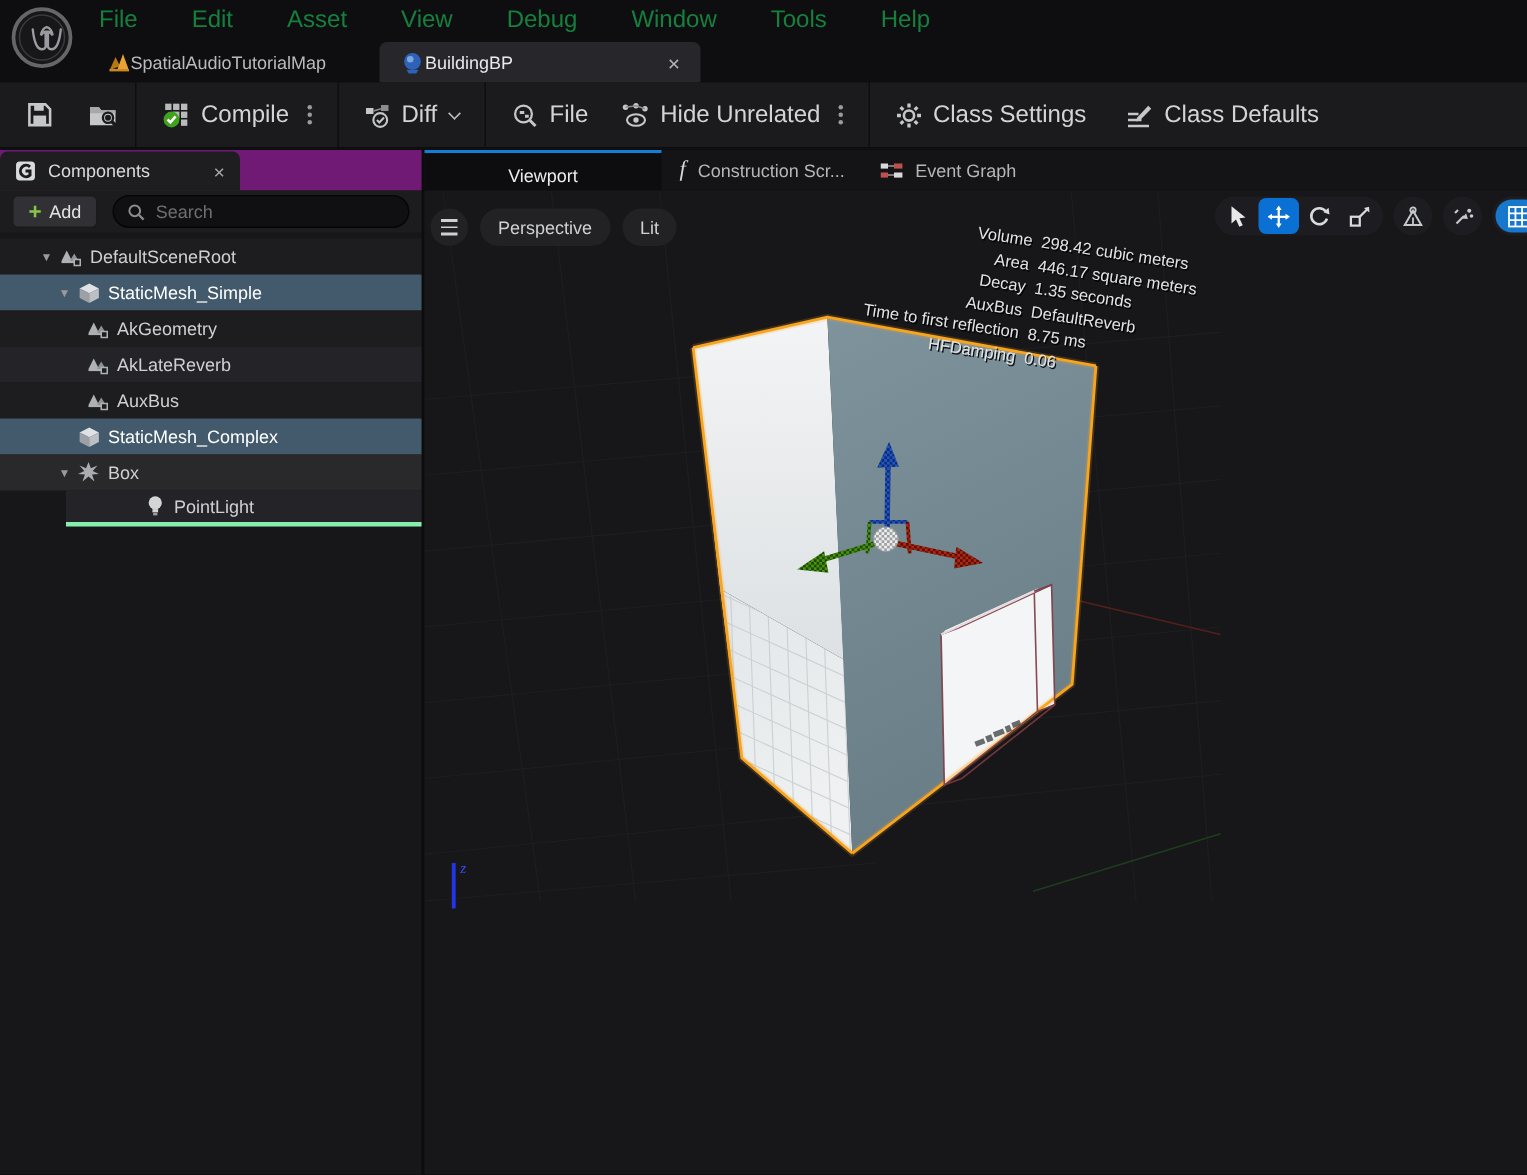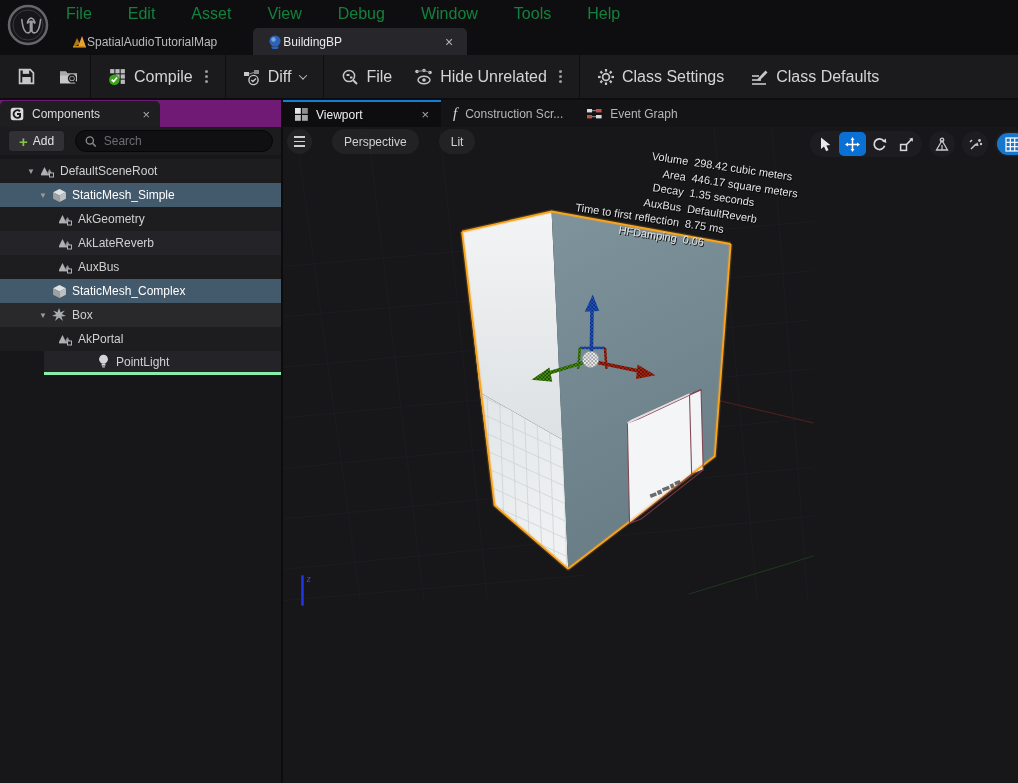--- a/index.html
+++ b/index.html
@@ -60,32 +60,32 @@
   .trow.last { border-bottom:3px solid #86efac;margin-left:44px; }
   .arrow { width:14px; font-size:8px; color:#9a9a9c; text-align:center; flex:none; }
   .ticon { width:18px; height:16px; flex:none; display:flex; align-items:center; justify-content:center; }
   .tlabel { margin-left:4px; white-space:nowrap; }
   .ind0{padding-left:10px;} .ind1{padding-left:24px;} .ind2{padding-left:36px;} .ind3{padding-left:56px;}
 
   
   .viewport-panel { flex:1; height:100%; display:flex; flex-direction:column; background:#161619; }
   .vp-tabstrip { height:27px; background:#141417; display:flex; align-items:stretch; font-size:12px; }
   .vp-tab { display:flex; align-items:center; gap:8px; padding:0 12px; color:#b5b6b8; }
-  .vp-tab.active { background:#0d0d10; color:#ececec; border-top:2px solid #107fd5; width:158px; }
+  .vp-tab.active { background:#0d0d10; color:#ececec; border-top:2px solid #107fd5; width:158px;flex-direction:column; }
   .vp-tab.active .close { margin-left:auto; color:#a8a8aa; font-size:13px; }
   .ficon { font-family:"Liberation Serif", serif; font-style:italic; font-size:15px; color:#d8d8d9; }
 
   .scene { position:relative; width:735px; height:656px; overflow:hidden; background:#161619; }
   .scene svg.world { position:absolute; left:0; top:0; }
 
   .stats { position:absolute; left:258px; top:5px; transform:rotate(8.5deg); transform-origin:0 0; font-size:11px; color:#e2e3e4; text-shadow:1px 1px 0 rgba(0,0,0,.9); line-height:15.5px; }
   .stats .srow { display:flex; }
   .stats .k { width:150px; text-align:right; margin-right:6px; flex:none; }
 
-  .vp-left { position:absolute; left:4px; top:2px; display:flex; align-items:flex-start; gap:20px; }
+  .vp-left { position:absolute; left:4px; top:12px; display:flex; align-items:flex-start; gap:8px; }
   .vburger { width:25px; height:25px; border-radius:50%; background:rgba(35,35,38,.95); display:flex; flex-direction:column; align-items:center; justify-content:center; gap:3px; }
   .vburger i { display:block; width:11px; height:1.5px; background:#d0d0d2; }
   .vpill { height:25px; border-radius:13px; background:rgba(35,35,38,.95); color:#cfd0d1; font-size:12px; padding:0 12px; display:flex; align-items:center; }
 
   .vp-right { position:absolute; left:527px; top:4px; display:flex; align-items:center; gap:7px; }
   .vtools { height:26px; border-radius:13px; background:rgba(30,30,34,.95); display:flex; align-items:center; padding:0 2px; }
   .vtool { width:27px; height:24px; display:flex; align-items:center; justify-content:center; border-radius:5px; }
   .vtool.active { background:#0b70d4; }
   .vcirc { width:26px; height:26px; border-radius:50%; background:rgba(30,30,34,.95); display:flex; align-items:center; justify-content:center; }
   .gridpill { height:26px; border-radius:13px; background:rgba(30,30,34,.95); display:flex; align-items:center; gap:6px; padding:2px; width:62px; }
@@ -349,31 +349,20 @@
             <span class="tlabel">StaticMesh_Complex</span>
         </div>
         <div class="trow bgA ind2">
           <span class="arrow">▼</span>
           <span class="ticon">
             <svg width="14" height="14" viewBox="0 0 14 14">
                 <path d="M7 0 L8.6 4.2 L13 2.4 L9.8 6 L14 8 L9.4 8.4 L11 13 L7 9.6 L3 13 L4.6 8.4 L0 8 L4.2 6 L1 2.4 L5.4 4.2 Z" fill="#a9adb0"></path>
               </svg>
           </span>
             <span class="tlabel">Box</span>
-        </div>
-        <div class="trow bgB ind3">
-          <span class="ticon">
-            <svg width="15" height="14" viewBox="0 0 15 14">
-                <path d="M1 10 L4.5 3 L8 10 Z" fill="#aeb2b5"></path>
-                <path d="M6.5 10 L9.5 5 L12.5 10 Z" fill="#8e9295"></path>
-                <rect x="1" y="10" width="11" height="1.4" fill="#aeb2b5"></rect>
-                <rect x="9.5" y="9" width="4" height="4" fill="#1d1d20" stroke="#aeb2b5" stroke-width="1"></rect>
-              </svg>
-          </span>
-            <span class="tlabel">AkPortal</span>
         </div>
         <div class="trow bgC ind2 last" style="padding-left:50px;">
           <span class="ticon">
             <svg width="13" height="15" viewBox="0 0 13 15">
                 <circle cx="6.5" cy="5.2" r="4.4" fill="#d3d5d7"></circle>
                 <rect x="4.6" y="9.4" width="3.8" height="2.2" fill="#d3d5d7"></rect>
                 <rect x="5.1" y="12" width="2.8" height="1.6" fill="#9b9ea1"></rect>
               </svg>
           </span>
             <span class="tlabel">PointLight</span>

